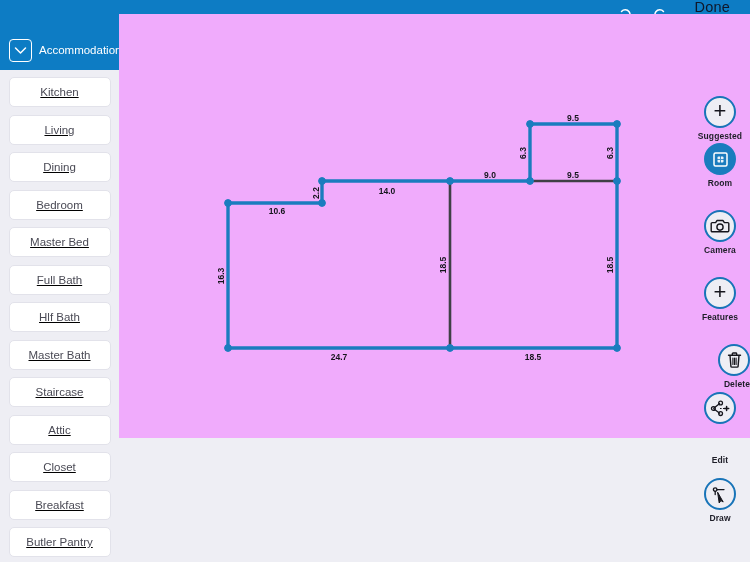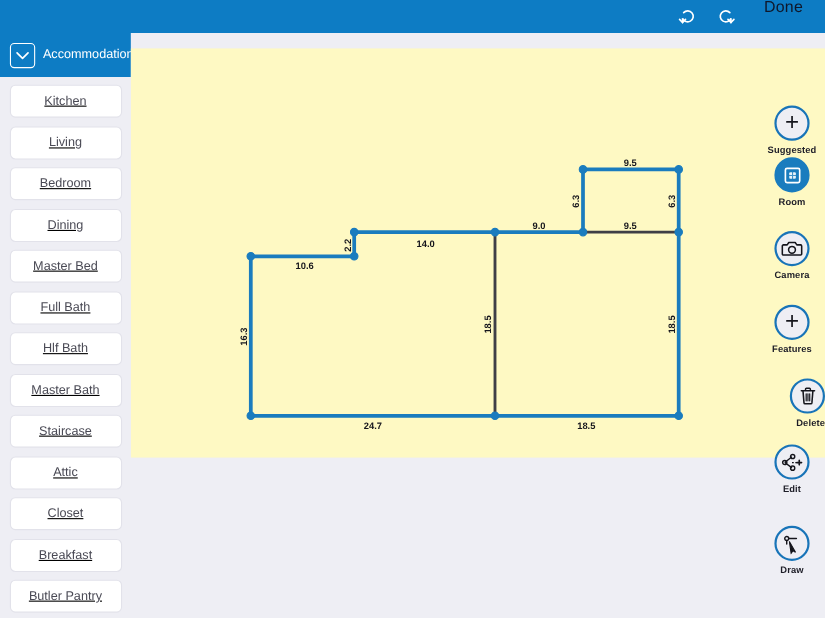--- a/index.html
+++ b/index.html
@@ -101,23 +101,23 @@
     justify-content: center;
     font-size: 11.5px;
     color: #4a4a55;
     box-sizing: border-box;
     cursor: pointer;
   }
 
   
   .canvas {
     position: absolute;
-    left: 119px; top: 44px;
-    width: 631px; height: 372px;
-    background: #fef9c3;
+    left: 119px; top: 14px;
+    width: 631px; height: 424px;
+    background: #f0abfc;
     overflow: hidden;
   }
   .canvas svg { display: block; }
 
   
   .toolbar {
     position: absolute;
     right: 0; top: 30px;
     width: 60px;
     height: 532px;
@@ -195,24 +195,24 @@
       <span class="sidebar-header-label">Accommodation</span>
     </div>
     <div class="sidebar-list" id="sidebar-list">
         <div class="room-chip">
           <span>Kitchen</span>
         </div>
         <div class="room-chip">
           <span>Living</span>
         </div>
         <div class="room-chip">
+          <span>Dining</span>
+        </div>
+        <div class="room-chip">
           <span>Bedroom</span>
-        </div>
-        <div class="room-chip">
-          <span>Dining</span>
         </div>
         <div class="room-chip">
           <span>Master Bed</span>
         </div>
         <div class="room-chip">
           <span>Full Bath</span>
         </div>
         <div class="room-chip">
           <span>Hlf Bath</span>
         </div>
@@ -334,21 +334,21 @@
         <div class="tool-circle">
           <svg width="17" height="18" viewBox="0 0 17 18">
             <path d="M2.5 4.3 h12" stroke="#15151c" stroke-width="1.4" stroke-linecap="round"></path>
             <path d="M6.3 4.3 v-1.5 a.8 .8 0 0 1 .8 -.8 h2.8 a.8 .8 0 0 1 .8 .8 v1.5" fill="none" stroke="#15151c" stroke-width="1.3"></path>
             <path d="M4 4.3 L4.9 15.3 a.9 .9 0 0 0 .9 .8 h5.4 a.9 .9 0 0 0 .9 -.8 L13 4.3" fill="none" stroke="#15151c" stroke-width="1.4" stroke-linejoin="round"></path>
             <path d="M6.9 7 v6.4 M8.5 7 v6.4 M10.1 7 v6.4" stroke="#15151c" stroke-width="1.1" stroke-linecap="round"></path>
           </svg>
         </div>
         <div class="tool-label">Delete</div>
       </div>
-      <div class="tool" style="top: 374px;">
+      <div class="tool" style="top: 362px; gap: 28px;">
         <div class="tool-circle">
           <svg width="20" height="19" viewBox="0 0 20 19">
             <path d="M3.4 9.5 L10 4.2 M3.4 9.5 L10 14.4" stroke="#15151c" stroke-width="1.3"></path>
             <path d="M10 9.5 L15.5 9.5" stroke="#15151c" stroke-width="1.1" stroke-dasharray="1.6 1.4"></path>
             <circle cx="3.4" cy="9.5" r="1.9" fill="none" stroke="#15151c" stroke-width="1.3"></circle>
             <circle cx="10.6" cy="4" r="1.9" fill="none" stroke="#15151c" stroke-width="1.3"></circle>
             <circle cx="10.6" cy="14.6" r="1.9" fill="none" stroke="#15151c" stroke-width="1.3"></circle>
             <path d="M16.6 7.4 v4.2 M14.5 9.5 h4.2" stroke="#15151c" stroke-width="1.5" stroke-linecap="round"></path>
           </svg>
         </div>

